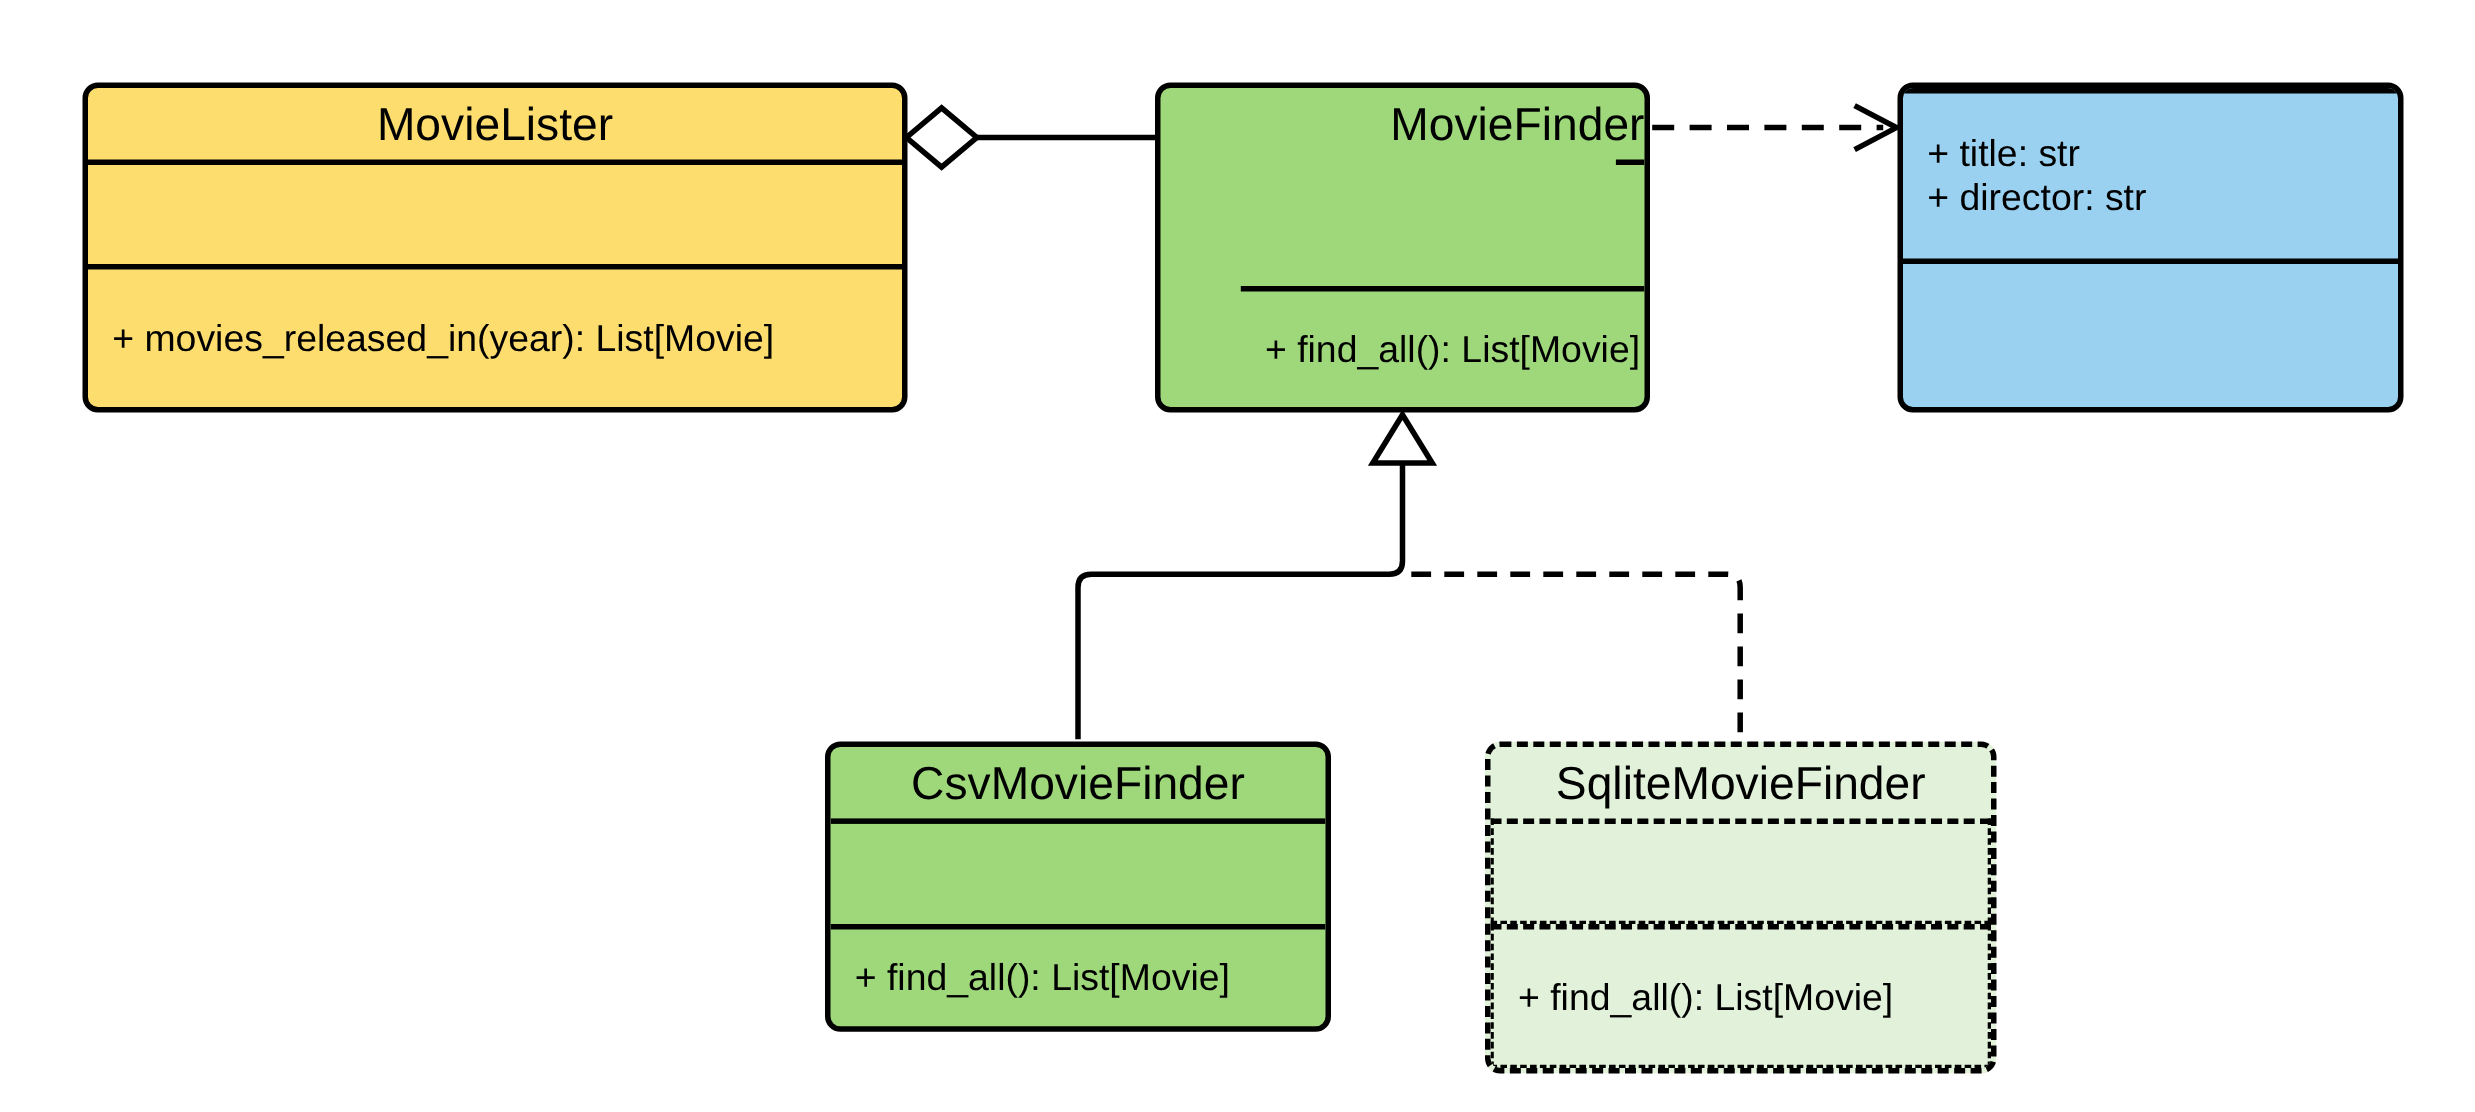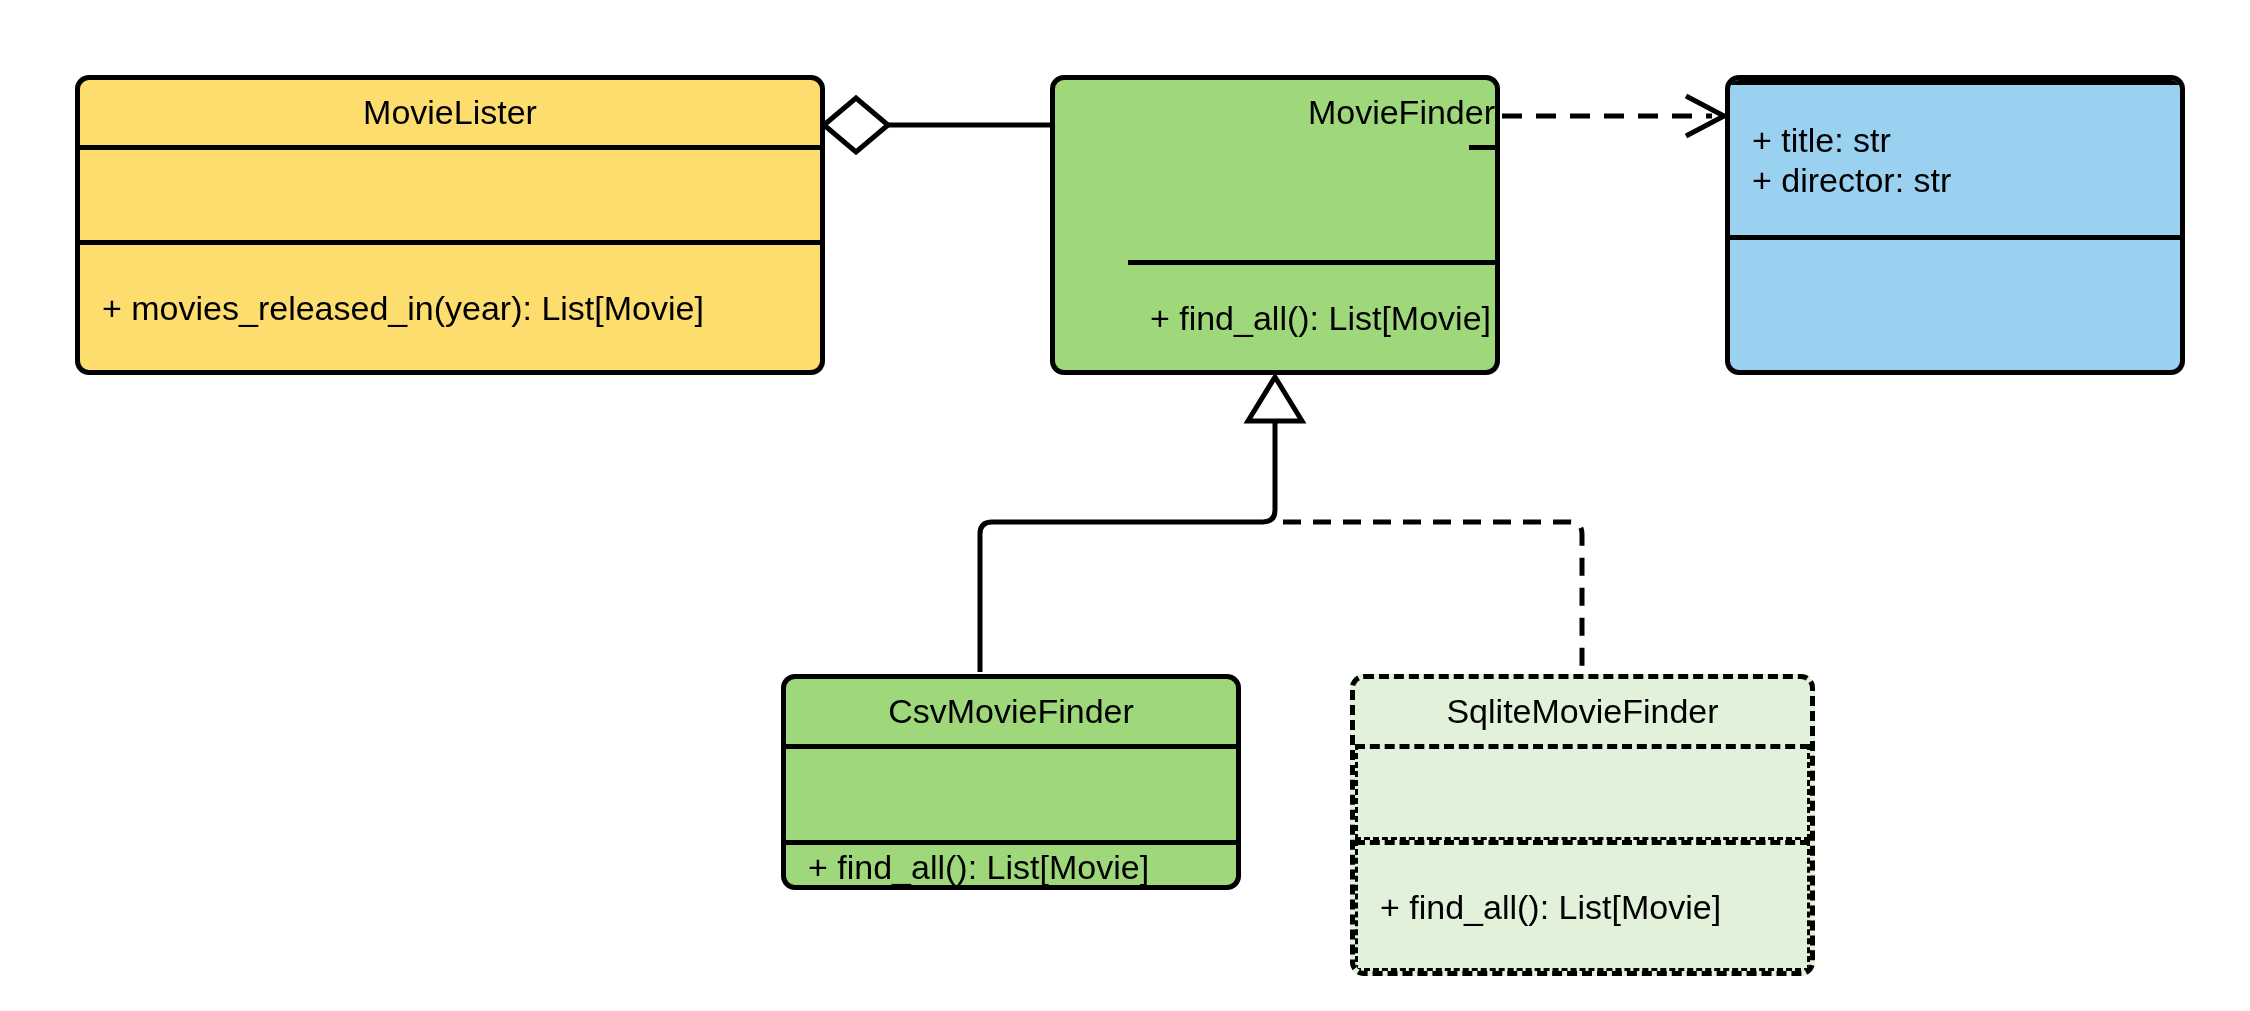--- a/index.html
+++ b/index.html
@@ -33,21 +33,21 @@
     overflow: hidden;
   }
   .sec {
     box-sizing: border-box;
     flex: none;
   }
   .sec-title {
     display: flex;
     align-items: center;
     justify-content: center;
-    font-size: 34px;
+    font-size: 42px;
     height: 65px;
   }
   .sec-attrs, .sec-methods {
     border-top: 5px solid var(--line, #000000);
     display: flex;
     flex-direction: column;
     justify-content: center;
     padding-left: 22px;
     padding-right: 4px;
   }
@@ -62,21 +62,21 @@
   .movielister       { left: 75px;   top: 75px;  width: 750px; height: 300px; background: var(--movie-lister-fill, #FDDD6E); }
   .movielister .sec-attrs { height: 95px; }
 
   .moviefinder       { left: 1050px; top: 75px;  width: 450px; height: 300px; background: var(--movie-finder-fill, #9ED87A); align-items: flex-end; }
   .moviefinder .sec-attrs { height: 115px; }
 
   .movie             { left: 1725px; top: 75px;  width: 460px; height: 300px; background: var(--movie-fill, #9AD1F0); }
   .movie .sec-attrs  { height: 155px; }
   .movie .member     { line-height: 40px; }
 
-  .csvmoviefinder    { left: 750px;  top: 674px; width: 460px; height: 216px; background: var(--csv-movie-finder-fill, #9ED87A); margin-left: 31px; }
+  .csvmoviefinder    { left: 750px;  top: 674px; width: 460px; height: 264px; background: var(--csv-movie-finder-fill, #9ED87A); }
   .csvmoviefinder .sec-attrs { height: 96px; }
 
   .sqlitemoviefinder { left: 1350px; top: 674px; width: 465px; height: 302px; background: var(--sqlite-movie-finder-fill, #E2F2DA); }
   .sqlitemoviefinder .sec-attrs { height: 96px; }
   .sqlitemoviefinder,
   .sqlitemoviefinder .sec-attrs,
   .sqlitemoviefinder .sec-methods { border-style: dashed; }
 </style>
 </head>
 <body>

